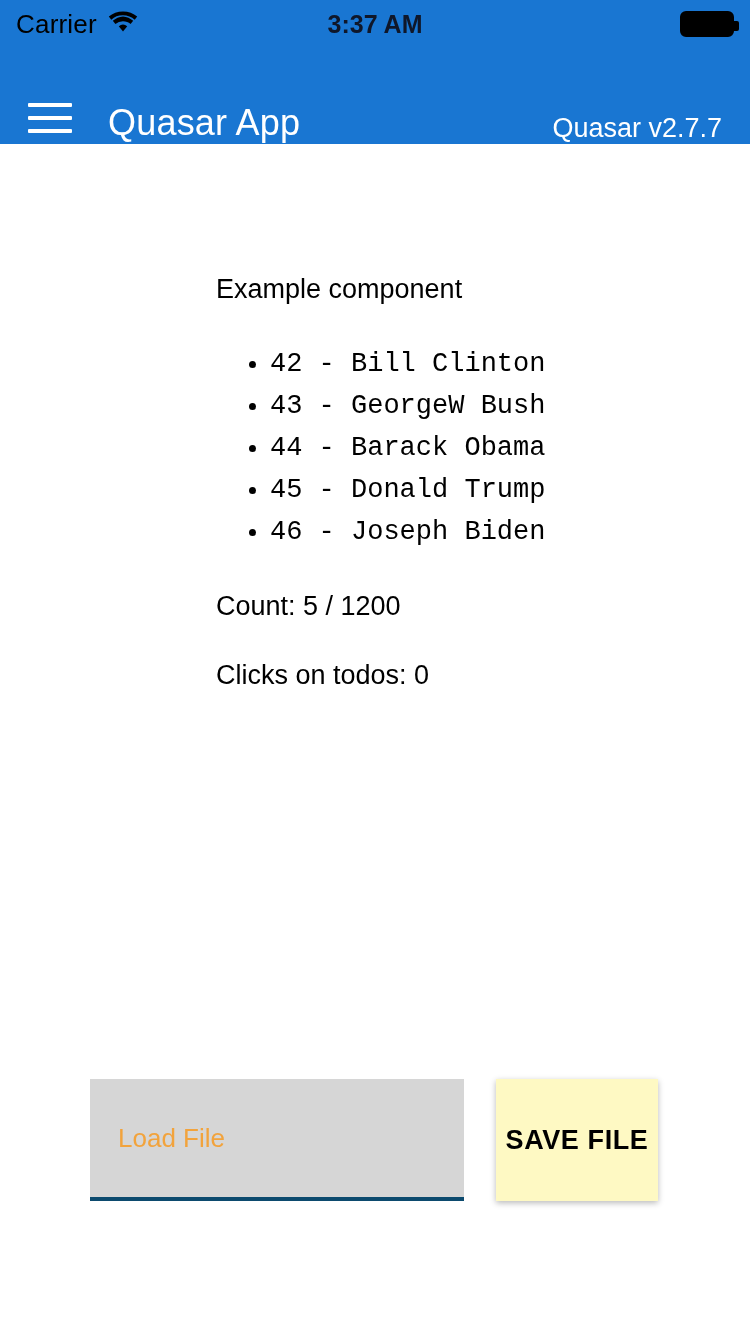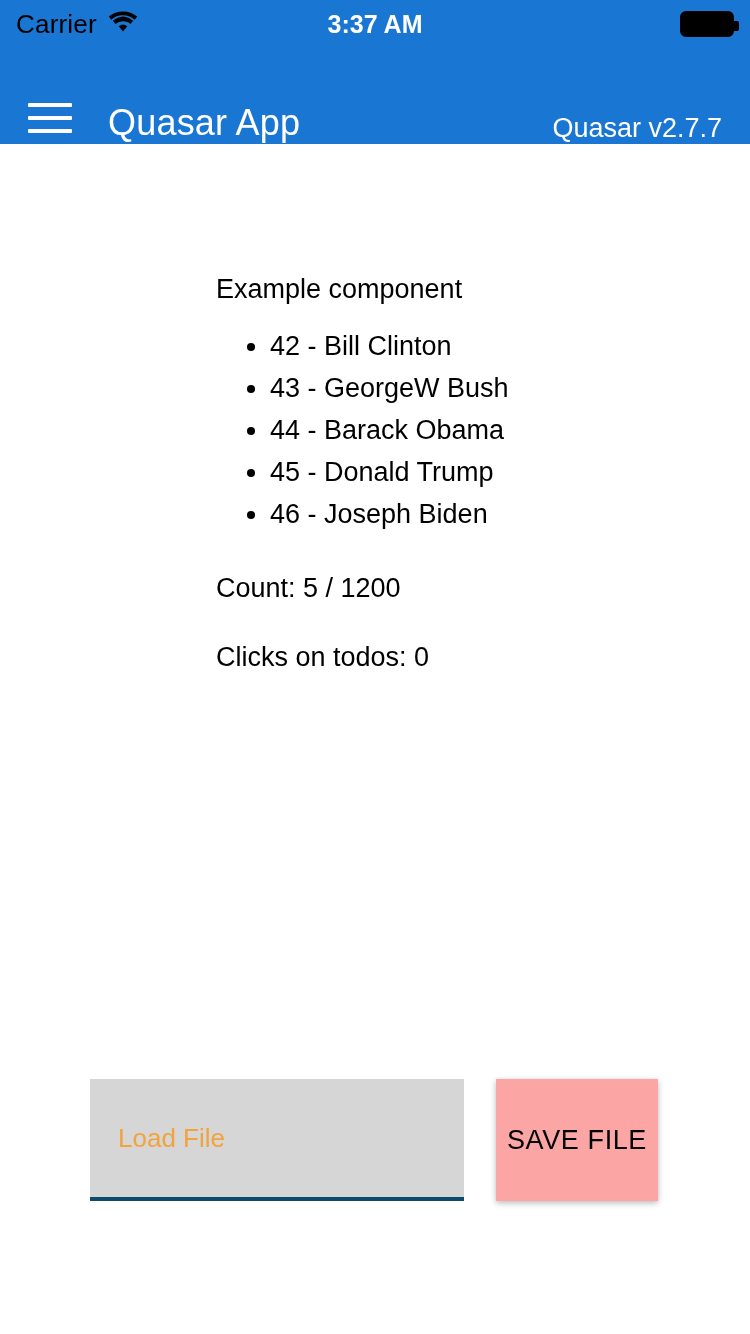--- a/index.html
+++ b/index.html
@@ -38,21 +38,21 @@
     color: #000;
     letter-spacing: 0.2px;
   }
   .wifi-icon { display: block; }
   .status-time {
     position: absolute;
     left: 0; right: 0;
     text-align: center;
     font-size: 25px;
     font-weight: bold;
-    color: #ffffff;
+    color: #0f172a;
     pointer-events: none;
   }
   .status-right {
     margin-left: auto;
     display: flex;
     align-items: center;
   }
   .battery {
     width: 54px;
     height: 26px;
@@ -122,23 +122,24 @@
   .content {
     padding: 128px 0 0 216px;
     color: #000000;
   }
   .component-title {
     font-size: 27px;
     line-height: 1.3;
     color: #000;
   }
   .todo-list {
-    margin: 18px 0 0 0;
+    margin: 36px 0 0 0;
     padding-left: 54px;
     list-style: disc;
+    font-family: Liberation Mono, monospace;
   }
   .todo-list li {
     font-size: 27px;
     line-height: 42px;
     color: #000;
   }
   .meta-line {
     font-size: 27px;
     color: #000;
     margin-top: 38px;
@@ -163,28 +164,28 @@
     align-items: center;
     padding-left: 28px;
     color: #f2a33c;
     font-size: 26px;
     font-family: "Liberation Sans", sans-serif;
     cursor: pointer;
     text-align: left;
   }
   .save-file-btn {
     flex: 1 1 auto;
-    background: #fca5a5;
+    background: #fef9c3;
     border: none;
     box-shadow: 0 2px 6px rgba(0,0,0,0.28);
     display: flex;
     align-items: center;
     justify-content: center;
     font-size: 27px;
-    font-weight: normal;
+    font-weight: bold;
     letter-spacing: 0.6px;
     color: #000000;
     font-family: "Liberation Sans", sans-serif;
     cursor: pointer;
     margin-left: 32px;
   }
 </style>
 </head>
 <body>
 

